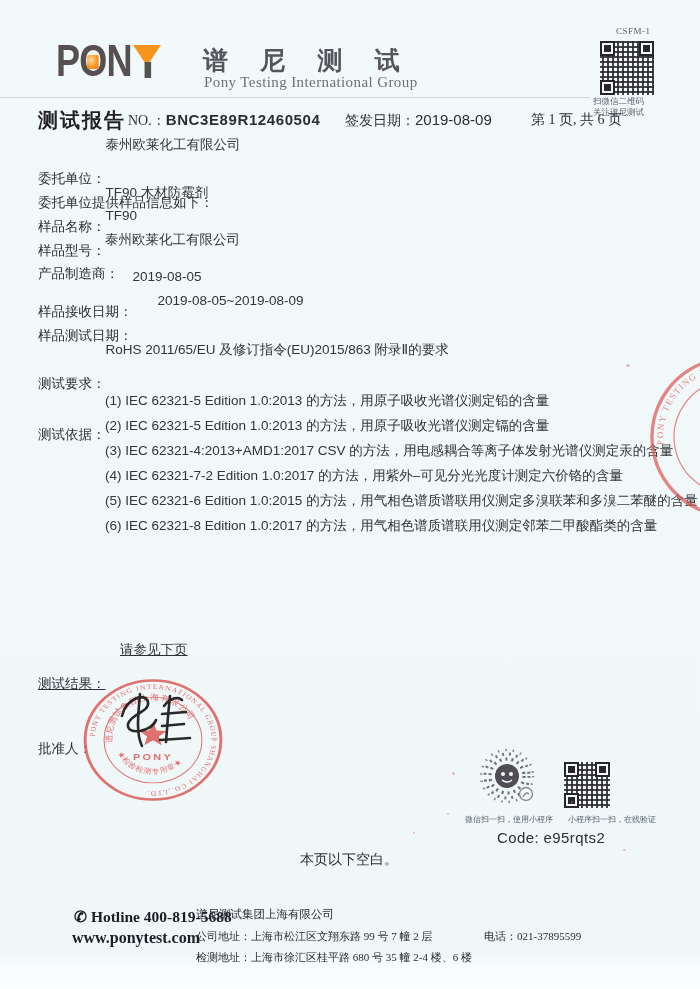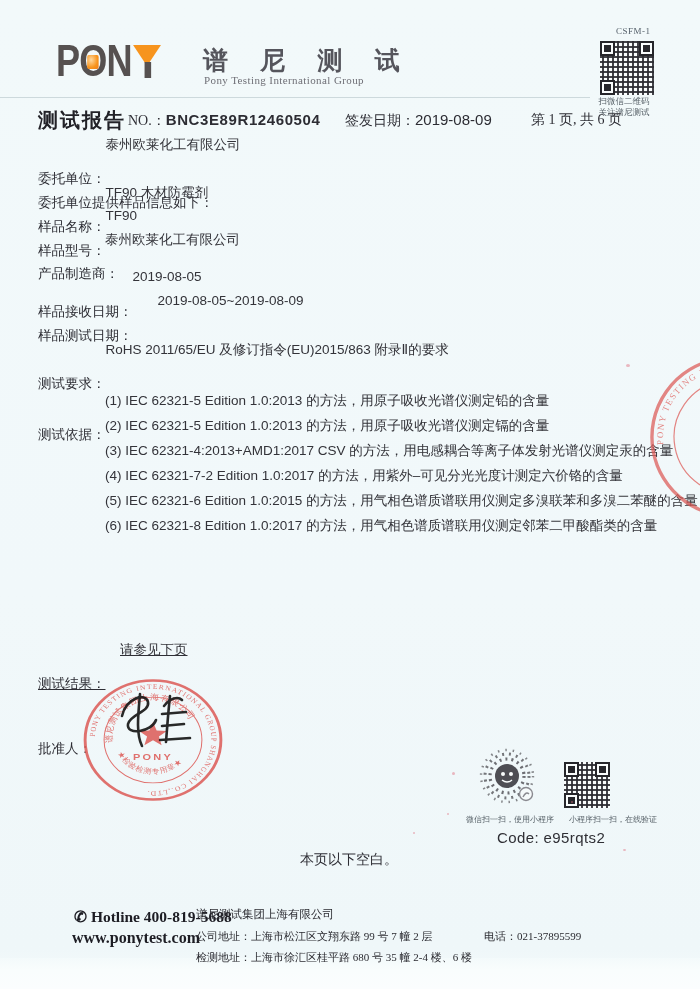--- a/index.html
+++ b/index.html
@@ -16,33 +16,33 @@
     font-family:"Liberation Sans","DejaVu Sans",sans-serif;font-weight:800;
     font-size:44px;line-height:34px;color:#565150;letter-spacing:-1px;transform:scaleX(.82);transform-origin:left bottom;}
   .pony-word .o{position:relative;}
   .pony-word .o .sq{position:absolute;left:10px;top:11px;width:14px;height:14px;border-radius:2px;
     background:radial-gradient(circle at 35% 35%,#ffd9a0,#f7941d 60%,#ef7b1a);}
   .logo-y{position:relative;width:36px;height:34px;margin-left:2px;}
   .logo-y .tri{position:absolute;left:0;top:1px;width:0;height:0;
     border-left:17px solid transparent;border-right:17px solid transparent;border-top:21px solid #f7941d;}
   .logo-y .stem{position:absolute;left:14px;bottom:0;width:8px;height:16px;background:#565150;}
   .brand-cn{left:203px;top:44px;font-size:25px;font-weight:700;color:#55555c;letter-spacing:13px;white-space:nowrap;}
-  .brand-sub{left:204px;top:74px;font-size:11px;color:#6f6f76;letter-spacing:.4px;white-space:nowrap;}
+  .brand-sub{left:204px;top:74px;font-size:15px;color:#6f6f76;letter-spacing:.4px;white-space:nowrap;}
   .form-code{left:616px;top:26px;font-size:9px;color:#55606a;letter-spacing:.5px;}
   .hairline{left:0;top:97px;width:590px;height:1px;background:#aebfc3;opacity:.55;}
   
   .qr{position:absolute;padding:3px;background-color:#fafdfd;
     background-image:
       repeating-linear-gradient(0deg, rgba(42,42,48,.88) 0 2px, transparent 2px 5px),
       repeating-linear-gradient(90deg, rgba(42,42,48,.88) 0 2px, transparent 2px 5px);
     background-clip:content-box;}
   .qr .f{position:absolute;width:11px;height:11px;border:2px solid #26262b;background:#fafdfd;}
   .qr .f::after{content:"";position:absolute;inset:2px;background:#26262b;}
   .qr .tl{top:3px;left:3px}.qr .tr{top:3px;right:3px}.qr .bl{bottom:3px;left:3px}
-  .qr-cap{font-size:8.5px;line-height:10.5px;color:#555f66;text-align:center;white-space:nowrap;}
+  .qr-cap{font-size:8.5px;line-height:10.5px;color:#555f66;white-space:nowrap;}
   
   .rpt-title{left:38px;top:107px;font-size:20px;font-weight:700;color:#222228;letter-spacing:2px;}
   .rpt-no{left:128px;top:111px;font-size:14px;}
   .rpt-no b{font-family:"Liberation Sans","DejaVu Sans",sans-serif;font-weight:700;font-size:15px;letter-spacing:.6px;color:#2c2c33;margin-top:24px;}
   .rpt-issue{left:345px;top:111px;font-size:14px;}
   .rpt-issue b{font-family:"Liberation Sans","DejaVu Sans",sans-serif;font-weight:400;font-size:15px;color:#2c2c33;}
   .rpt-page{left:531px;top:111px;font-size:14px;}
   
   .row{position:absolute;left:38px;display:flex;font-size:13.5px;white-space:nowrap;}
   .row .lbl{min-width:67px;color:#2d2d34;margin-top:34px;}

